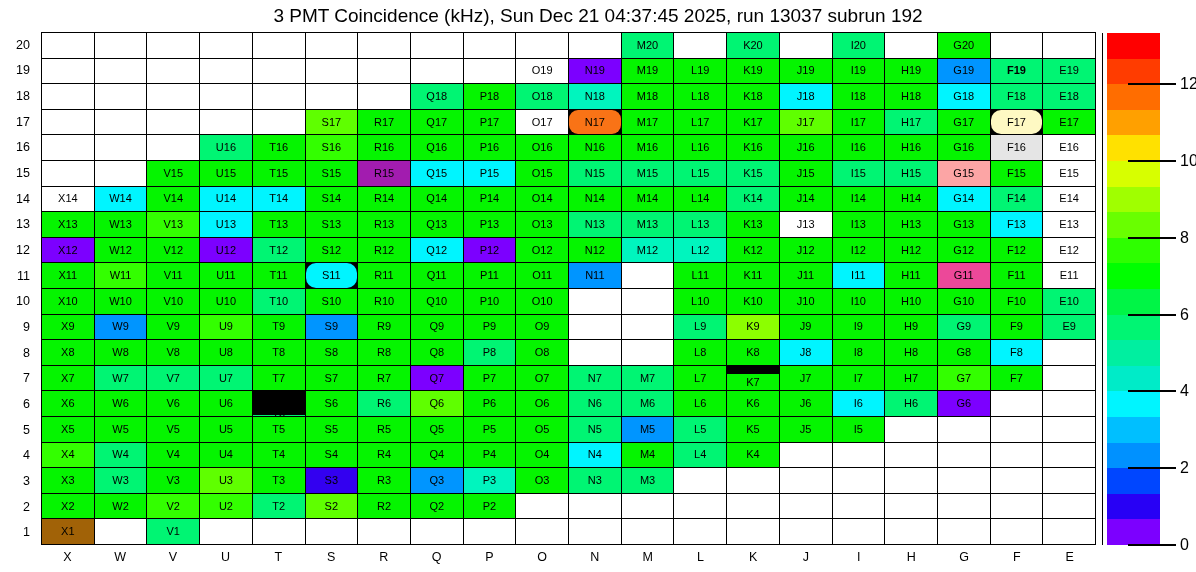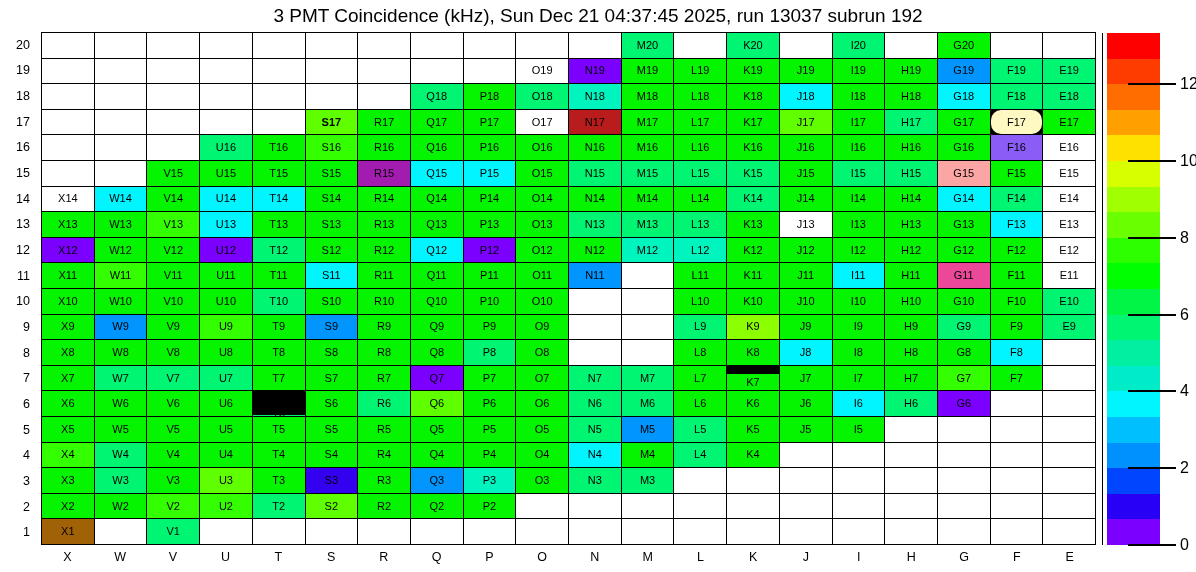--- a/index.html
+++ b/index.html
@@ -88,21 +88,21 @@
     <div class="cell" style="background: rgb(255, 255, 255);"></div>
     <div class="cell" style="background: rgb(255, 255, 255);">O19</div>
     <div class="cell" style="background: rgb(124, 0, 255);">N19</div>
     <div class="cell" style="background: rgb(5, 245, 0);">M19</div>
     <div class="cell" style="background: rgb(5, 245, 0);">L19</div>
     <div class="cell" style="background: rgb(5, 245, 0);">K19</div>
     <div class="cell" style="background: rgb(5, 245, 0);">J19</div>
     <div class="cell" style="background: rgb(5, 245, 0);">I19</div>
     <div class="cell" style="background: rgb(5, 245, 0);">H19</div>
     <div class="cell" style="background: rgb(0, 149, 255);">G19</div>
-    <div class="cell" style="background: rgb(0, 245, 115);">F19</div>
+    <div class="cell" style="background: rgb(0, 245, 115); font-weight: bold;">F19</div>
     <div class="cell" style="background: rgb(0, 245, 115);">E19</div>
     <div class="cell" style="background: rgb(255, 255, 255);"></div>
     <div class="cell" style="background: rgb(255, 255, 255);"></div>
     <div class="cell" style="background: rgb(255, 255, 255);"></div>
     <div class="cell" style="background: rgb(255, 255, 255);"></div>
     <div class="cell" style="background: rgb(255, 255, 255);"></div>
     <div class="cell" style="background: rgb(255, 255, 255);"></div>
     <div class="cell" style="background: rgb(255, 255, 255);"></div>
     <div class="cell" style="background: rgb(0, 245, 115);">Q18</div>
     <div class="cell" style="background: rgb(5, 245, 0);">P18</div>
@@ -115,26 +115,26 @@
     <div class="cell" style="background: rgb(5, 245, 0);">I18</div>
     <div class="cell" style="background: rgb(5, 245, 0);">H18</div>
     <div class="cell" style="background: rgb(0, 245, 255);">G18</div>
     <div class="cell" style="background: rgb(0, 245, 115);">F18</div>
     <div class="cell" style="background: rgb(0, 245, 115);">E18</div>
     <div class="cell" style="background: rgb(255, 255, 255);"></div>
     <div class="cell" style="background: rgb(255, 255, 255);"></div>
     <div class="cell" style="background: rgb(255, 255, 255);"></div>
     <div class="cell" style="background: rgb(255, 255, 255);"></div>
     <div class="cell" style="background: rgb(255, 255, 255);"></div>
-    <div class="cell" style="background: rgb(95, 255, 0); font-weight: bold;">S17</div>
+    <div class="cell" style="background: rgb(95, 255, 0);">S17</div>
     <div class="cell" style="background: rgb(5, 245, 0);">R17</div>
     <div class="cell" style="background: rgb(5, 245, 0);">Q17</div>
     <div class="cell" style="background: rgb(5, 245, 0);">P17</div>
     <div class="cell" style="background: rgb(255, 255, 255);">O17</div>
-    <div class="cell" style="background: #b91c1c;">N17</div>
+    <div class="cell" style="background: #f97316; border-radius: 9px;">N17</div>
     <div class="cell" style="background: rgb(5, 245, 0);">M17</div>
     <div class="cell" style="background: rgb(5, 245, 0);">L17</div>
     <div class="cell" style="background: rgb(5, 245, 0);">K17</div>
     <div class="cell" style="background: rgb(95, 255, 0);">J17</div>
     <div class="cell" style="background: rgb(5, 245, 0);">I17</div>
     <div class="cell" style="background: rgb(0, 245, 115);">H17</div>
     <div class="cell" style="background: rgb(5, 245, 0);">G17</div>
     <div class="cell" style="background: #fef9c3; border-radius: 10px;">F17</div>
     <div class="cell" style="background: rgb(5, 245, 0);">E17</div>
     <div class="cell" style="background: rgb(255, 255, 255);"></div>
@@ -148,21 +148,21 @@
     <div class="cell" style="background: rgb(5, 245, 0);">P16</div>
     <div class="cell" style="background: rgb(5, 245, 0);">O16</div>
     <div class="cell" style="background: rgb(5, 245, 0);">N16</div>
     <div class="cell" style="background: rgb(5, 245, 0);">M16</div>
     <div class="cell" style="background: rgb(5, 245, 0);">L16</div>
     <div class="cell" style="background: rgb(5, 245, 0);">K16</div>
     <div class="cell" style="background: rgb(5, 245, 0);">J16</div>
     <div class="cell" style="background: rgb(5, 245, 0);">I16</div>
     <div class="cell" style="background: rgb(5, 245, 0);">H16</div>
     <div class="cell" style="background: rgb(5, 245, 0);">G16</div>
-    <div class="cell" style="background: #8b5cf6;">F16</div>
+    <div class="cell" style="background: #e5e5e5;">F16</div>
     <div class="cell" style="background: rgb(255, 255, 255);">E16</div>
     <div class="cell" style="background: rgb(255, 255, 255);"></div>
     <div class="cell" style="background: rgb(255, 255, 255);"></div>
     <div class="cell" style="background: rgb(5, 245, 0);">V15</div>
     <div class="cell" style="background: rgb(5, 245, 0);">U15</div>
     <div class="cell" style="background: rgb(5, 245, 0);">T15</div>
     <div class="cell" style="background: rgb(5, 245, 0);">S15</div>
     <div class="cell" style="background: #a21caf;">R15</div>
     <div class="cell" style="background: rgb(0, 245, 255);">Q15</div>
     <div class="cell" style="background: rgb(0, 245, 255);">P15</div>
@@ -235,21 +235,21 @@
     <div class="cell" style="background: rgb(5, 245, 0);">I12</div>
     <div class="cell" style="background: rgb(5, 245, 0);">H12</div>
     <div class="cell" style="background: rgb(5, 245, 0);">G12</div>
     <div class="cell" style="background: rgb(5, 245, 0);">F12</div>
     <div class="cell" style="background: rgb(255, 255, 255);">E12</div>
     <div class="cell" style="background: rgb(5, 245, 0);">X11</div>
     <div class="cell" style="background: rgb(51, 255, 0);">W11</div>
     <div class="cell" style="background: rgb(5, 245, 0);">V11</div>
     <div class="cell" style="background: rgb(5, 245, 0);">U11</div>
     <div class="cell" style="background: rgb(5, 245, 0);">T11</div>
-    <div class="cell" style="background: rgb(0, 245, 255);">S11</div>
+    <div class="cell" style="background: rgb(0, 245, 255); border-radius: 10px;">S11</div>
     <div class="cell" style="background: rgb(5, 245, 0);">R11</div>
     <div class="cell" style="background: rgb(5, 245, 0);">Q11</div>
     <div class="cell" style="background: rgb(5, 245, 0);">P11</div>
     <div class="cell" style="background: rgb(5, 245, 0);">O11</div>
     <div class="cell" style="background: rgb(0, 149, 255);">N11</div>
     <div class="cell" style="background: rgb(255, 255, 255);"></div>
     <div class="cell" style="background: rgb(5, 245, 0);">L11</div>
     <div class="cell" style="background: rgb(5, 245, 0);">K11</div>
     <div class="cell" style="background: rgb(5, 245, 0);">J11</div>
     <div class="cell" style="background: rgb(0, 245, 255);">I11</div>

